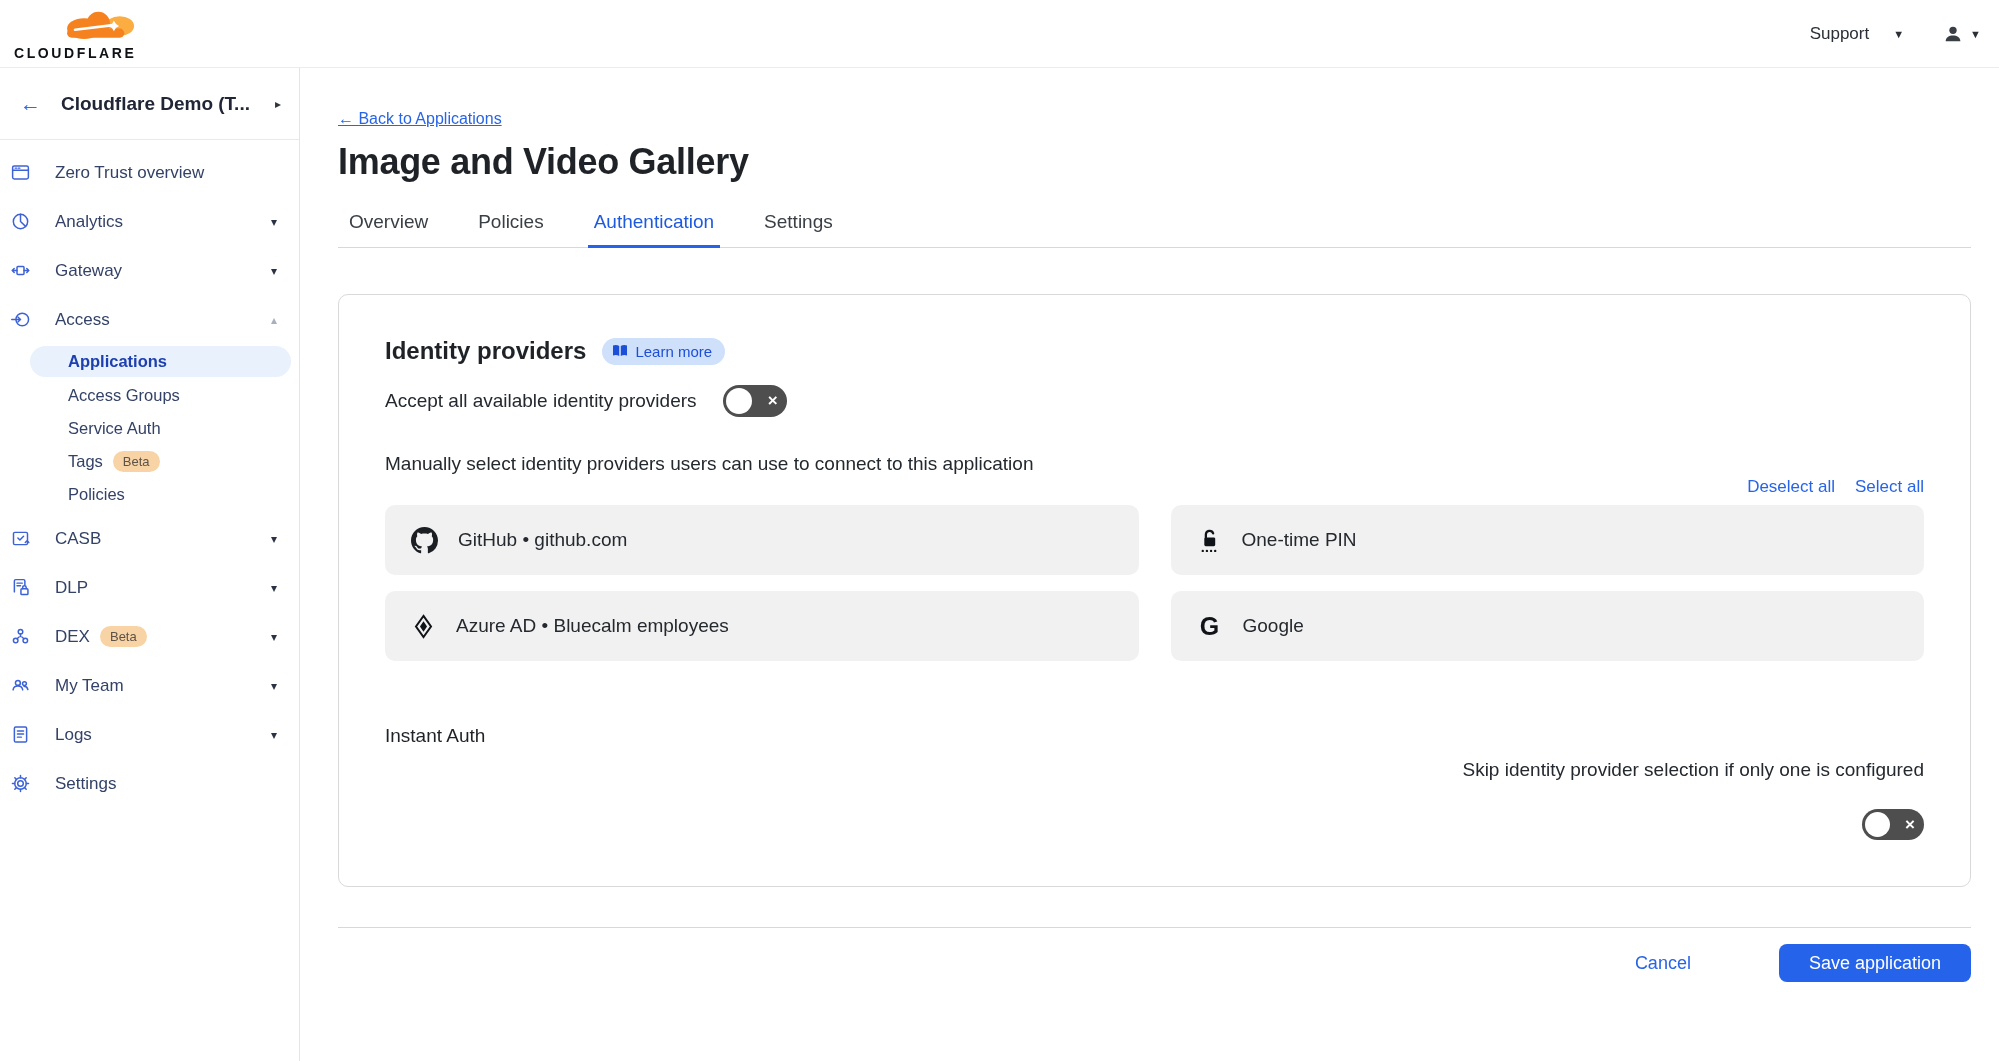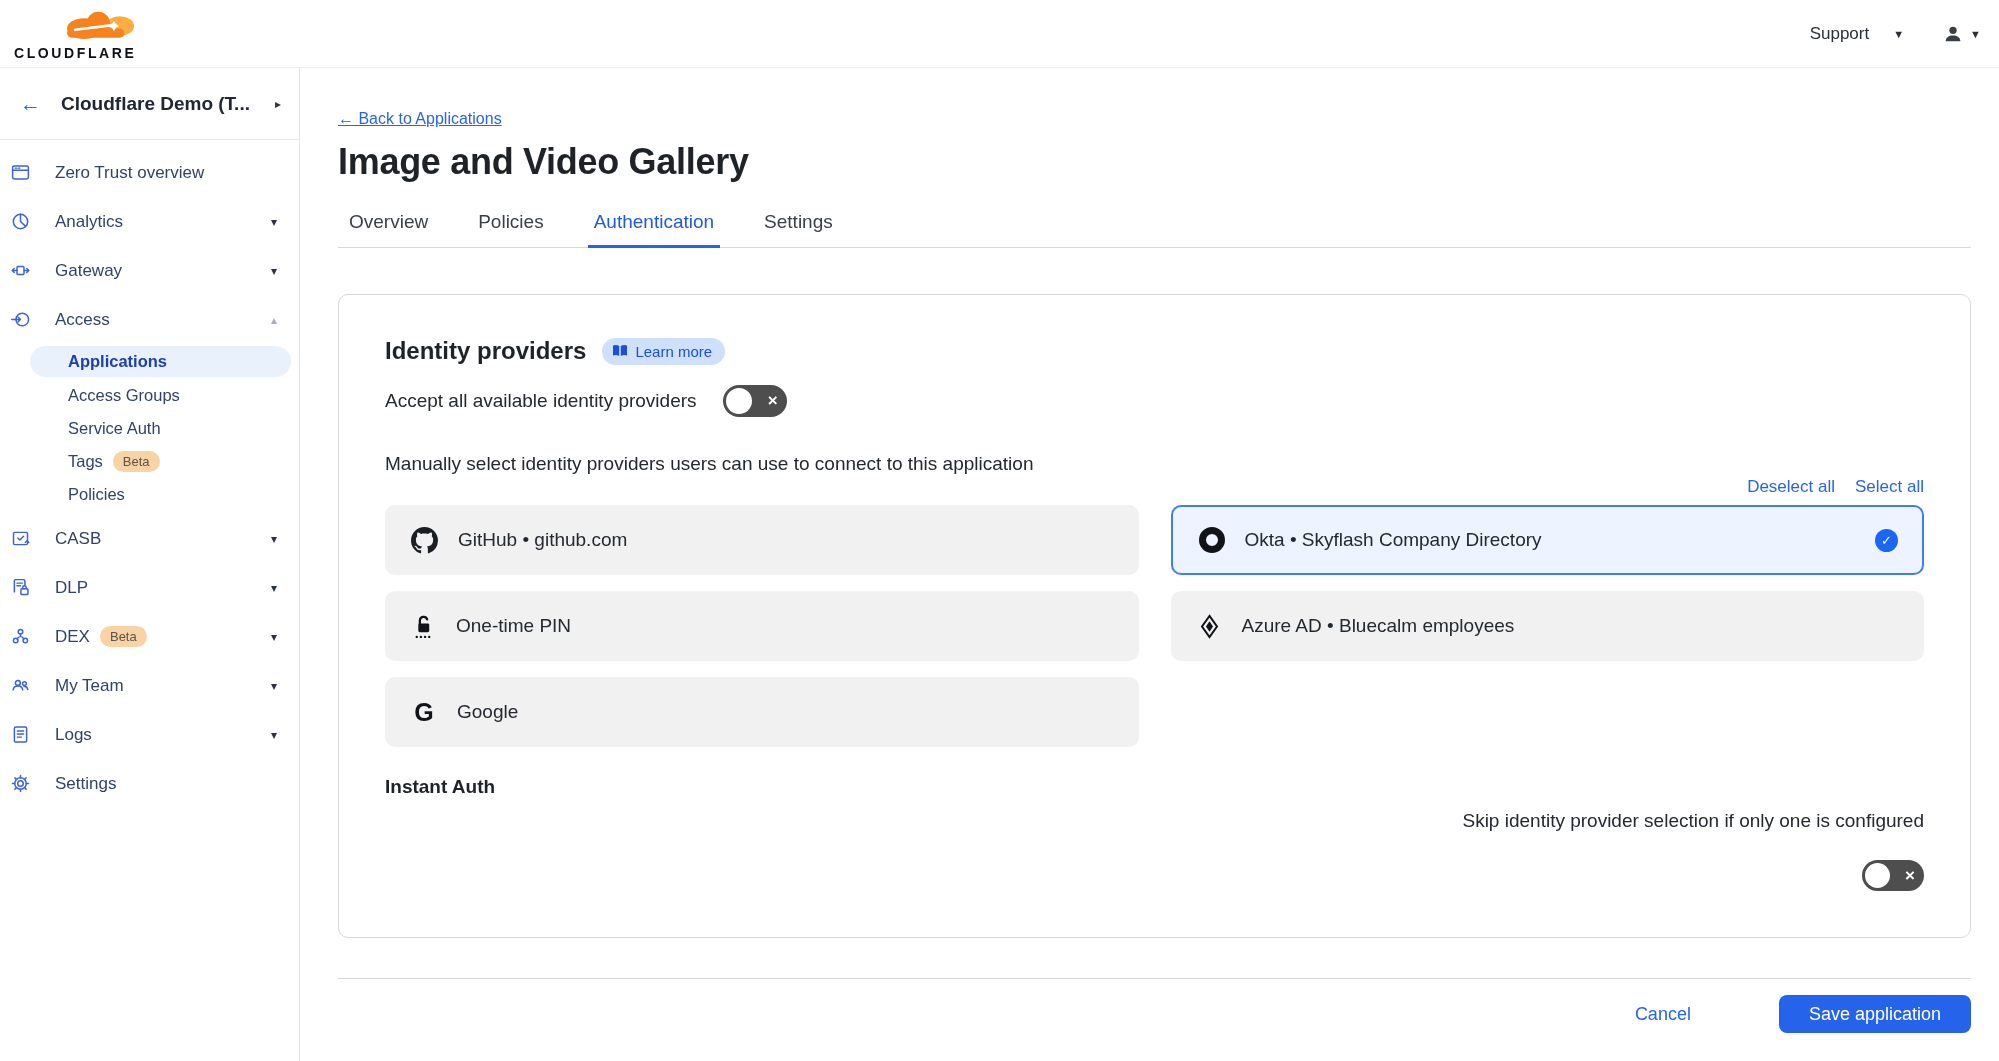--- a/index.html
+++ b/index.html
@@ -72,21 +72,21 @@
   .providers { margin-top:8px; display:grid; grid-template-columns:1fr 1fr; column-gap:32px; row-gap:16px; }
   .prov { height:70px; background:#f1f1f1; border-radius:10px; display:flex; align-items:center;
     padding:0 24px 0 26px; gap:20px; font-size:19px; color:#24292f; cursor:pointer; }
   .prov.selected { background:#edf4ff; border:2px solid #3f7df2; }
   .prov .spacer { flex:1; }
   .okta-ring { width:26px; height:26px; border:7px solid #101418; border-radius:50%; flex:none; }
   .g-glyph { font-size:25px; font-weight:700; color:#101418; width:26px; text-align:center; flex:none; }
   .check-circle { width:23px; height:23px; border-radius:50%; background:#1a66f5; color:#fff;
     display:flex; align-items:center; justify-content:center; font-size:13px; font-weight:700; flex:none; }
 
-  .instant-head { margin-top:29px; font-size:19px; font-weight:700; color:#1f2328; }
+  .instant-head { margin-top:64px; font-size:19px; font-weight:400; color:#1f2328; }
   .instant-row { margin-top:12px; display:flex; align-items:flex-end; gap:28px; font-size:19px;flex-direction:column; }
 
   .footer-divider { margin-top:40px; border-top:1px solid #d6d8dc; }
   .footer { margin-top:16px; display:flex; justify-content:flex-end; align-items:center; gap:40px; }
   .cancel { color:#2764e8; font-size:18px; cursor:pointer; }
   .save-btn { background:#2563eb; color:#fff; border:none; border-radius:8px; font-size:18px;
     font-weight:500; padding:9px 30px; height:38px; cursor:pointer;
     font-family:"Liberation Sans",sans-serif;margin-left:48px; }
 
   svg.line { stroke:#3c62d6; stroke-width:1.7; fill:none; stroke-linecap:round; stroke-linejoin:round; }
@@ -309,28 +309,20 @@
 
       <div class="providers">
 
         <div class="prov">
           <svg viewBox="0 0 16 16" width="27" height="27" fill="#1b1f23">
             <path d="M8 0C3.58 0 0 3.58 0 8c0 3.54 2.29 6.53 5.47 7.59.4.07.55-.17.55-.38 0-.19-.01-.82-.01-1.49-2.01.37-2.53-.49-2.69-.94-.09-.23-.48-.94-.82-1.13-.28-.15-.68-.52-.01-.53.63-.01 1.08.58 1.23.82.72 1.21 1.87.87 2.33.66.07-.52.28-.87.51-1.07-1.78-.2-3.64-.89-3.64-3.95 0-.87.31-1.59.82-2.15-.08-.2-.36-1.02.08-2.12 0 0 .67-.21 2.2.82.64-.18 1.32-.27 2-.27s1.36.09 2 .27c1.53-1.04 2.2-.82 2.2-.82.44 1.1.16 1.92.08 2.12.51.56.82 1.27.82 2.15 0 3.07-1.87 3.75-3.65 3.95.29.25.54.73.54 1.48 0 1.07-.01 1.93-.01 2.2 0 .21.15.46.55.38A8.01 8.01 0 0016 8c0-4.42-3.58-8-8-8z"></path>
           </svg>
           <span>GitHub • github.com</span>
         </div>
 
-        <div class="prov selected">
-          <span class="okta-ring"></span>
-          <span>Okta • Skyflash Company Directory</span>
-          <span class="spacer"></span>
-          <span class="check-circle">
-            <span>✓</span>
-          </span>
-        </div>
 
         <div class="prov">
           <svg viewBox="0 0 24 26" width="25" height="27">
             <path d="M8.5 10V7.2a3.6 3.6 0 017-1.1" stroke="#101418" stroke-width="2.2" fill="none" stroke-linecap="round"></path>
             <rect x="7" y="10" width="10.5" height="8.5" rx="1.4" fill="#101418"></rect>
             <circle cx="5.5" cy="23" r="1.15" fill="#101418"></circle>
               <circle cx="9.5" cy="23" r="1.15" fill="#101418"></circle>
             <circle cx="13.5" cy="23" r="1.15" fill="#101418"></circle>
               <circle cx="17.5" cy="23" r="1.15" fill="#101418"></circle>
           </svg>

